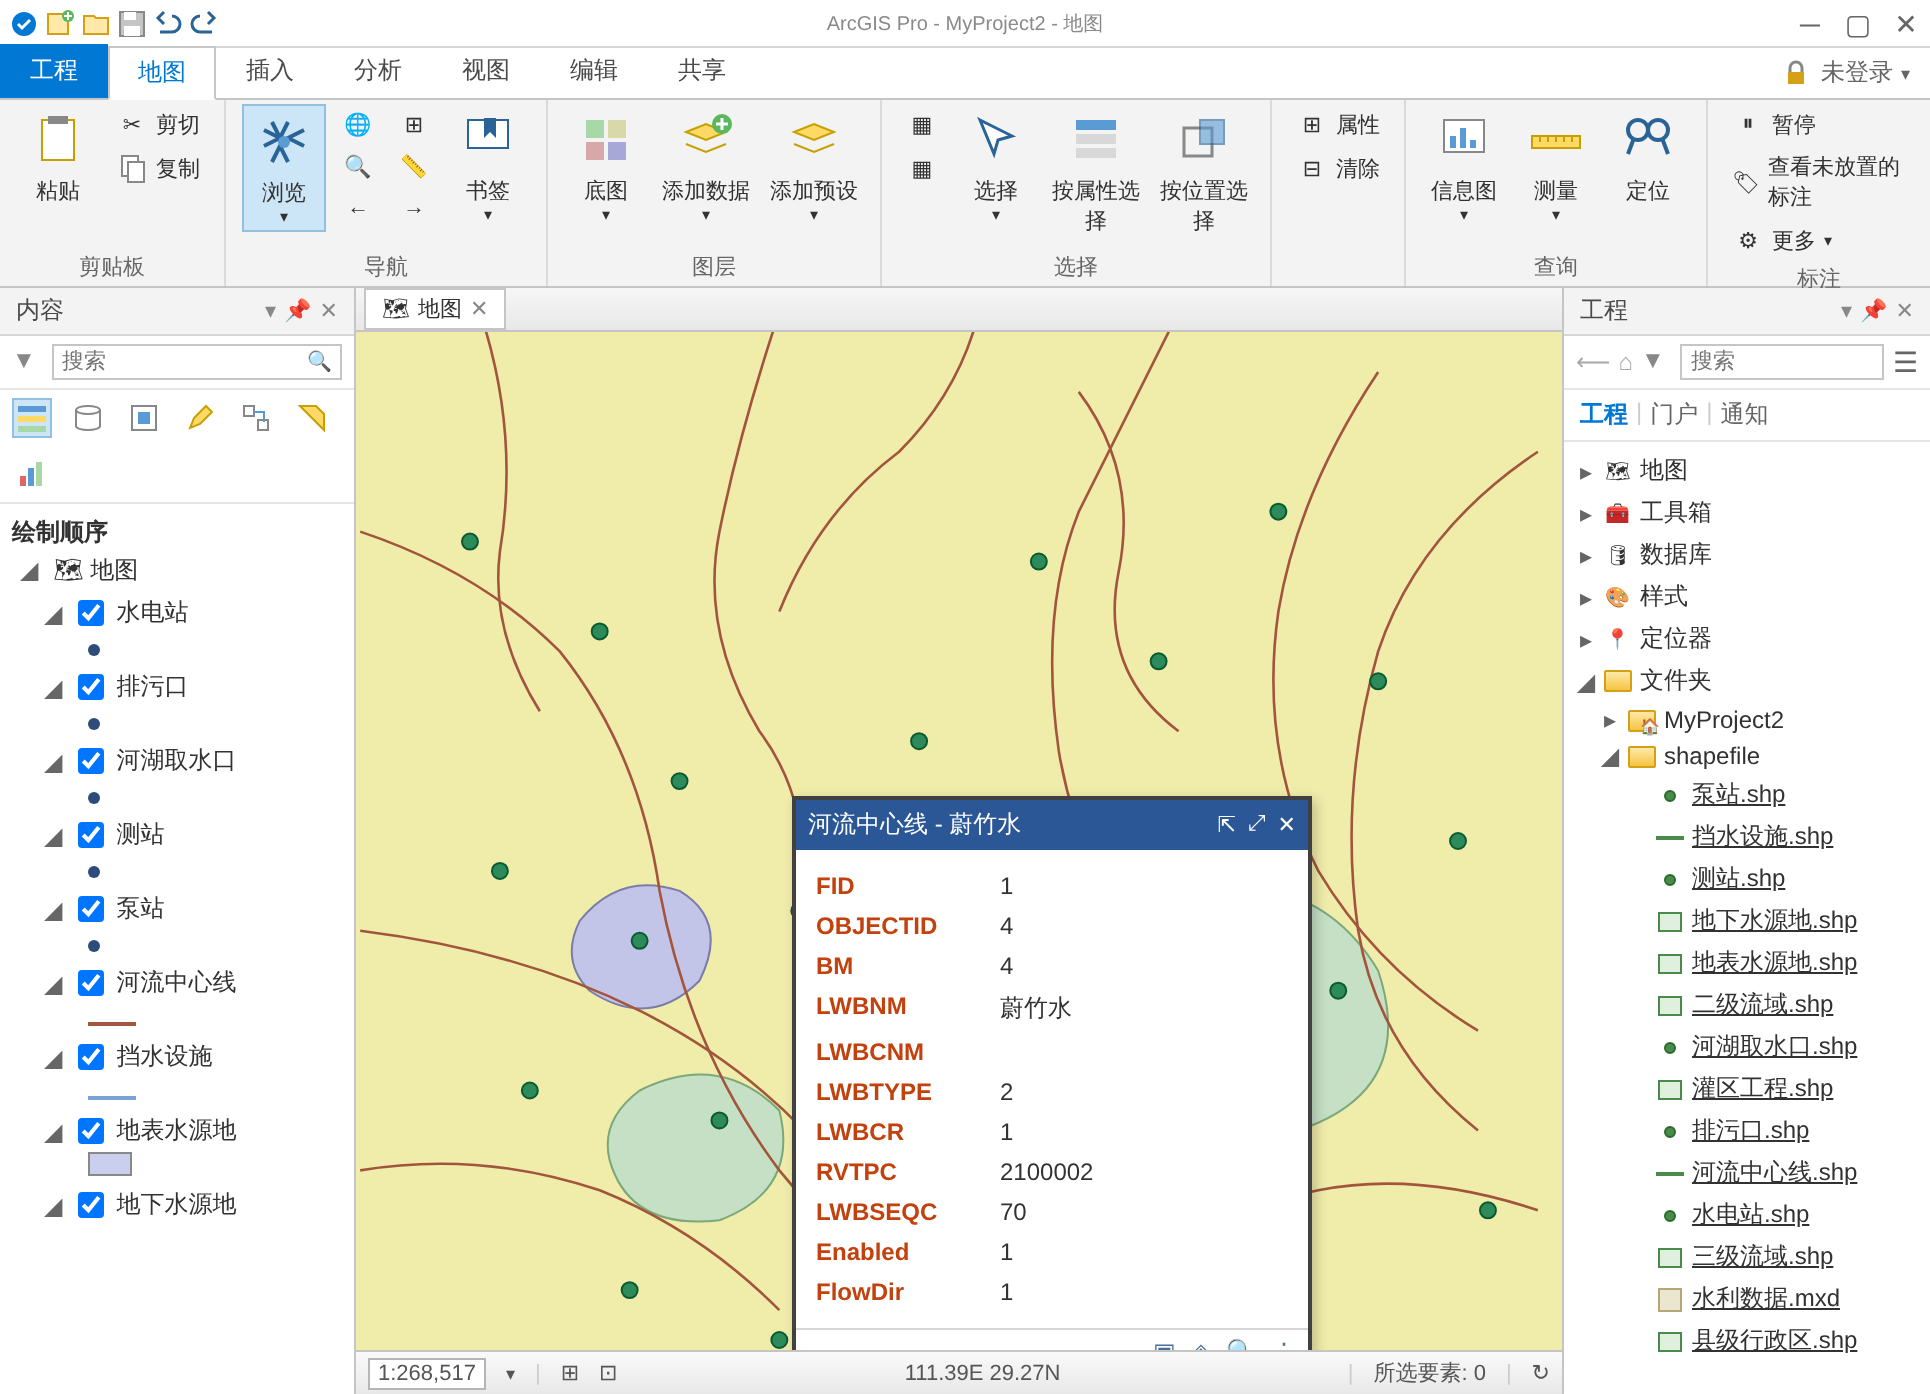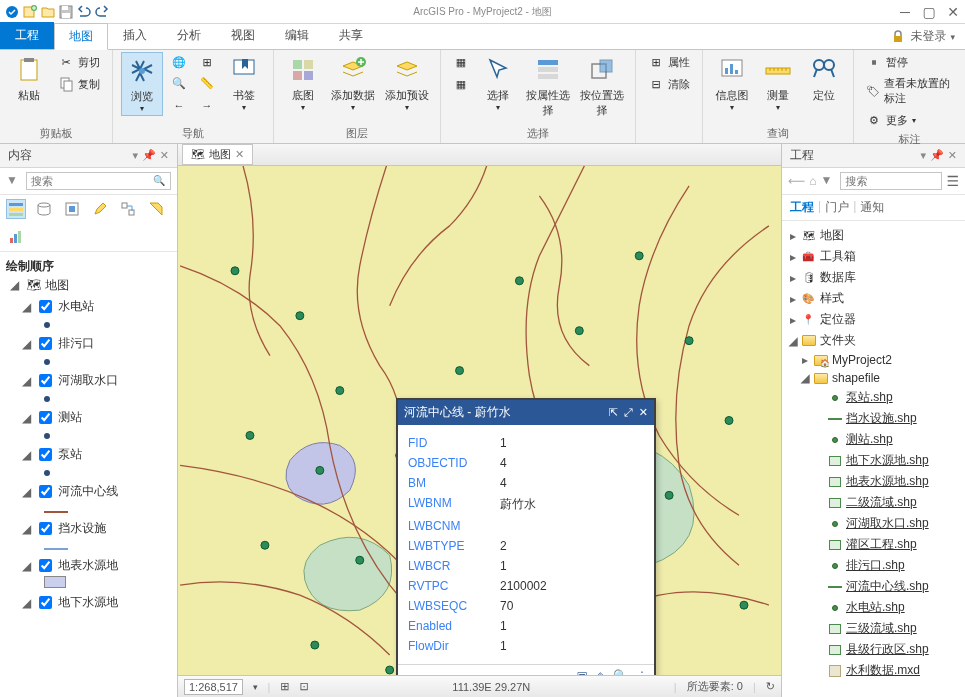--- a/index.html
+++ b/index.html
@@ -66,21 +66,21 @@
 .map-status { height: 22px; background: linear-gradient(#fafafa,#e8e8e8); border-top: 1px solid #c5c5c5; display: flex; align-items: center; padding: 0 6px; font-size: 11px; color: #555; gap: 10px; }
 .status-spacer { flex: 1; }
 .scale-box { border: 1px solid #b5b5b5; padding: 1px 4px; background: #fff; }
 
 
 .popup { position: absolute; left: 420px; top: 356px; width: 260px; background: #fff; border: 2px solid #404040; box-shadow: 2px 2px 6px rgba(0,0,0,0.2); margin-top: 29px; }
 .popup-header { background: #2b5797; color: #fff; padding: 4px 6px; font-size: 12px; display: flex; align-items: center; }
 .popup-header .tools { margin-left: auto; display: flex; gap: 6px; font-size: 11px; }
 .popup-body { padding: 8px 10px; }
 .popup-row { display: flex; padding: 3px 0; font-size: 12px; }
-.popup-row .k { width: 92px; color: #3b82f6; }
+.popup-row .k { width: 92px; color: #c2410c; font-weight: bold; }
 .popup-row .v { color: #323232; }
 .popup-footer { border-top: 1px solid #d6d6d6; padding: 4px 6px; display: flex; justify-content: flex-end; gap: 8px; color: #4a6d9b; font-size: 12px; }
 
 
 .project-pane { width: 184px; border-left: 1px solid #c5c5c5; display: flex; flex-direction: column; background: #fff; }
 .proj-tabs { display: flex; gap: 4px; padding: 4px 8px; border-bottom: 1px solid #e5e5e5; font-size: 12px; }
 .proj-tab { cursor: pointer; color: #666; }
 .proj-tab.active { color: #0078d4; font-weight: bold; }
 .proj-sep { color: #ccc; }
 .proj-nav { padding: 4px 6px; display: flex; align-items: center; gap: 4px; border-bottom: 1px solid #e5e5e5; }
@@ -833,26 +833,26 @@
         <div class="ptree-item indent-2">
           <span class="exp"></span>
           <span class="ptree-icon">
             <span class="shp-poly"></span>
           </span>
           <span>三级流域.shp</span>
         </div>
         <div class="ptree-item indent-2">
           <span class="exp"></span>
           <span class="ptree-icon">
+            <span class="mxd-ic"></span>
+          </span>
+          <span>水利数据.mxd</span>
+        </div>
+        <div class="ptree-item indent-2">
+          <span class="exp"></span>
+          <span class="ptree-icon">
             <span class="shp-poly"></span>
           </span>
           <span>县级行政区.shp</span>
         </div>
-        <div class="ptree-item indent-2">
-          <span class="exp"></span>
-          <span class="ptree-icon">
-            <span class="mxd-ic"></span>
-          </span>
-          <span>水利数据.mxd</span>
-        </div>
       </div>
   </div>
 </div>
 
 </body></html>

